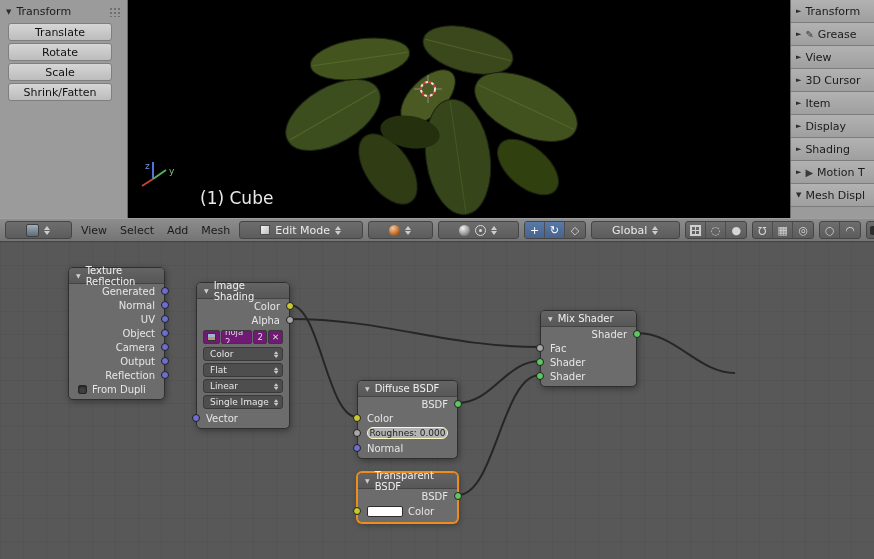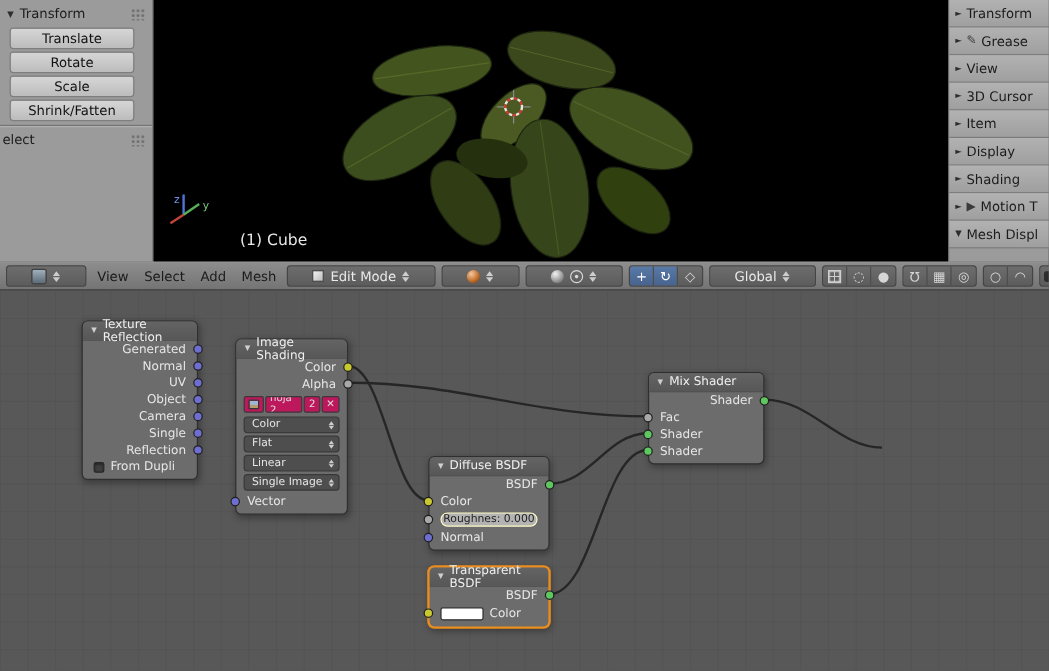--- a/index.html
+++ b/index.html
@@ -17,21 +17,21 @@
   .tri{font-size:7px;color:#2e2e2e}
   .grip{margin-left:auto;width:12px;height:10px;background-image:radial-gradient(circle,#6f6f6f 1px,transparent 1.3px);background-size:4px 4px}
   .tool-btn{display:block;width:104px;margin:2px 6px 0 8px;height:18px;border:1px solid #7f7f7f;border-radius:3px;background:linear-gradient(#d6d6d6,#bcbcbc);font-size:11px;color:#111;text-align:center;line-height:15px;font-family:inherit;cursor:pointer}
   .select-panel{border-top:1px solid #747474;box-shadow:0 1px 0 #b0b0b0 inset}
   .select-panel .panel-header{padding-left:2px}
 
   
   .viewport{flex:1;position:relative;background:#000;overflow:hidden}
   .status-bar{height:17px;background:#121316;color:#bcbcbc;font-size:10px;line-height:17px;padding-left:9px;white-space:nowrap;overflow:hidden}
   .render-svg{position:absolute;left:0;top:17px;width:662px;height:201px}
-  .object-label{position:absolute;left:72px;bottom:10px;color:#e8e8e8;font-size:13px;text-shadow:0 1px 2px #000}
+  .object-label{position:absolute;left:72px;bottom:10px;color:#e8e8e8;font-size:17px;text-shadow:0 1px 2px #000}
 
   
   .props-panel{width:84px;background:#9b9b9b;border-left:1px solid #6a6a6a;flex:none;overflow:hidden}
   .prop-row{display:flex;align-items:center;gap:4px;height:23px;border-bottom:1px solid #7c7c7c;background:linear-gradient(#b2b2b2,#9f9f9f);padding:0 5px;color:#1b1b1b;font-size:11px;white-space:nowrap;overflow:hidden;cursor:pointer}
   .prop-arrow{font-size:7px;color:#2d2d2d;flex:none}
   .prop-icon{font-size:10px;color:#3a3a3a;flex:none}
 
   
   .header-bar{position:absolute;left:0;top:218px;width:874px;height:24px;background:linear-gradient(#8d8d8d,#747474);border-top:1px solid #9f9f9f;border-bottom:1px solid #454545;display:flex;align-items:center;gap:5px;padding:0 5px;white-space:nowrap;overflow:hidden;z-index:5}
   .hb-menu{color:#1a1a1a;font-size:11px;padding:0 4px}
@@ -71,21 +71,21 @@
   .nrow{position:relative;height:14px;display:flex;align-items:center;padding:0 9px;gap:5px}
   .nrow.out{justify-content:flex-end}
   .sock{position:absolute;top:50%;width:8px;height:8px;border-radius:50%;border:1px solid #1f1f1f;transform:translateY(-50%);cursor:crosshair}
   .sock.r{right:-5px}
   .sock.l{left:-5px}
   .s-vec{background:#6e6ed0}.s-col{background:#c9c92f}.s-val{background:#a8a8a8}.s-sh{background:#5fc75f}
   .nselect{height:14px;margin:2px 6px;background:#4e4e4e;border:1px solid #393939;border-radius:3px;color:#e6e6e6;display:flex;align-items:center;padding:0 6px;font-size:9px;position:relative;cursor:pointer}
   .nselect .dd-arr{position:absolute;right:2px;transform:scale(.75)}
   .nslider{flex:1;height:12px;background:#b3b3b3;border:1px solid #fef9c3;border-radius:7px;color:#1d1d1d;display:flex;align-items:center;justify-content:center;font-size:9px;cursor:ew-resize}
   .imgrow{height:16px;margin:2px 6px;display:flex;gap:1px;align-items:center}
-  .ibtn{height:14px;background:#be185d;border:1px solid #393939;border-radius:2px;color:#ddd;font-size:8.5px;display:flex;align-items:center;justify-content:center;padding:0 3px;cursor:pointer}
+  .ibtn{height:14px;background:#701a75;border:1px solid #393939;border-radius:2px;color:#ddd;font-size:8.5px;display:flex;align-items:center;justify-content:center;padding:0 3px;cursor:pointer}
   .iname{flex:1;justify-content:flex-start;overflow:hidden}
   .swatch{width:36px;height:11px;background:#fff;border:1px solid #2e2e2e;border-radius:2px;cursor:pointer}
   .checkbox{width:9px;height:9px;background:#3f3f3f;border:1px solid #262626;border-radius:2px;box-shadow:inset 0 1px 2px rgba(0,0,0,.5);flex:none;cursor:pointer}
 </style>
 </head>
 <body>
 
 <div id="app">
 
   <div class="top-row">
@@ -94,26 +94,20 @@
       <div class="shelf-panel" style="height:104px">
         <div class="panel-header">
           <span class="tri">▼</span>
           <span>Transform</span>
           <span class="grip"></span>
         </div>
         <button class="tool-btn">Translate</button>
         <button class="tool-btn">Rotate</button>
         <button class="tool-btn">Scale</button>
         <button class="tool-btn">Shrink/Fatten</button>
-      </div>
-      <div class="shelf-panel select-panel">
-        <div class="panel-header">
-          <span>elect</span>
-          <span class="grip"></span>
-        </div>
       </div>
     </div>
 
     <div class="viewport">
       <svg class="render-svg" viewBox="0 0 662 201">
         <rect width="662" height="201" fill="#000"></rect>
         <g>
           <g transform="rotate(-8 232 42)">
               <ellipse cx="232" cy="42" rx="50" ry="20" fill="#44541e" stroke="#1c2410" stroke-width="1"></ellipse>
               <line x1="184" y1="42" x2="280" y2="42" stroke="#6a7d33" opacity="0.5"></line>
@@ -307,21 +301,21 @@
         </div>
       <div class="nrow out">
           <span>Object</span>
           <span class="sock r s-vec"></span>
         </div>
       <div class="nrow out">
           <span>Camera</span>
           <span class="sock r s-vec"></span>
         </div>
       <div class="nrow out">
-          <span>Single</span>
+          <span>Output</span>
           <span class="sock r s-vec"></span>
         </div>
       <div class="nrow out">
           <span>Reflection</span>
           <span class="sock r s-vec"></span>
         </div>
       <div class="nrow">
           <span class="checkbox"></span>
           <span>From Dupli</span>
         </div>

